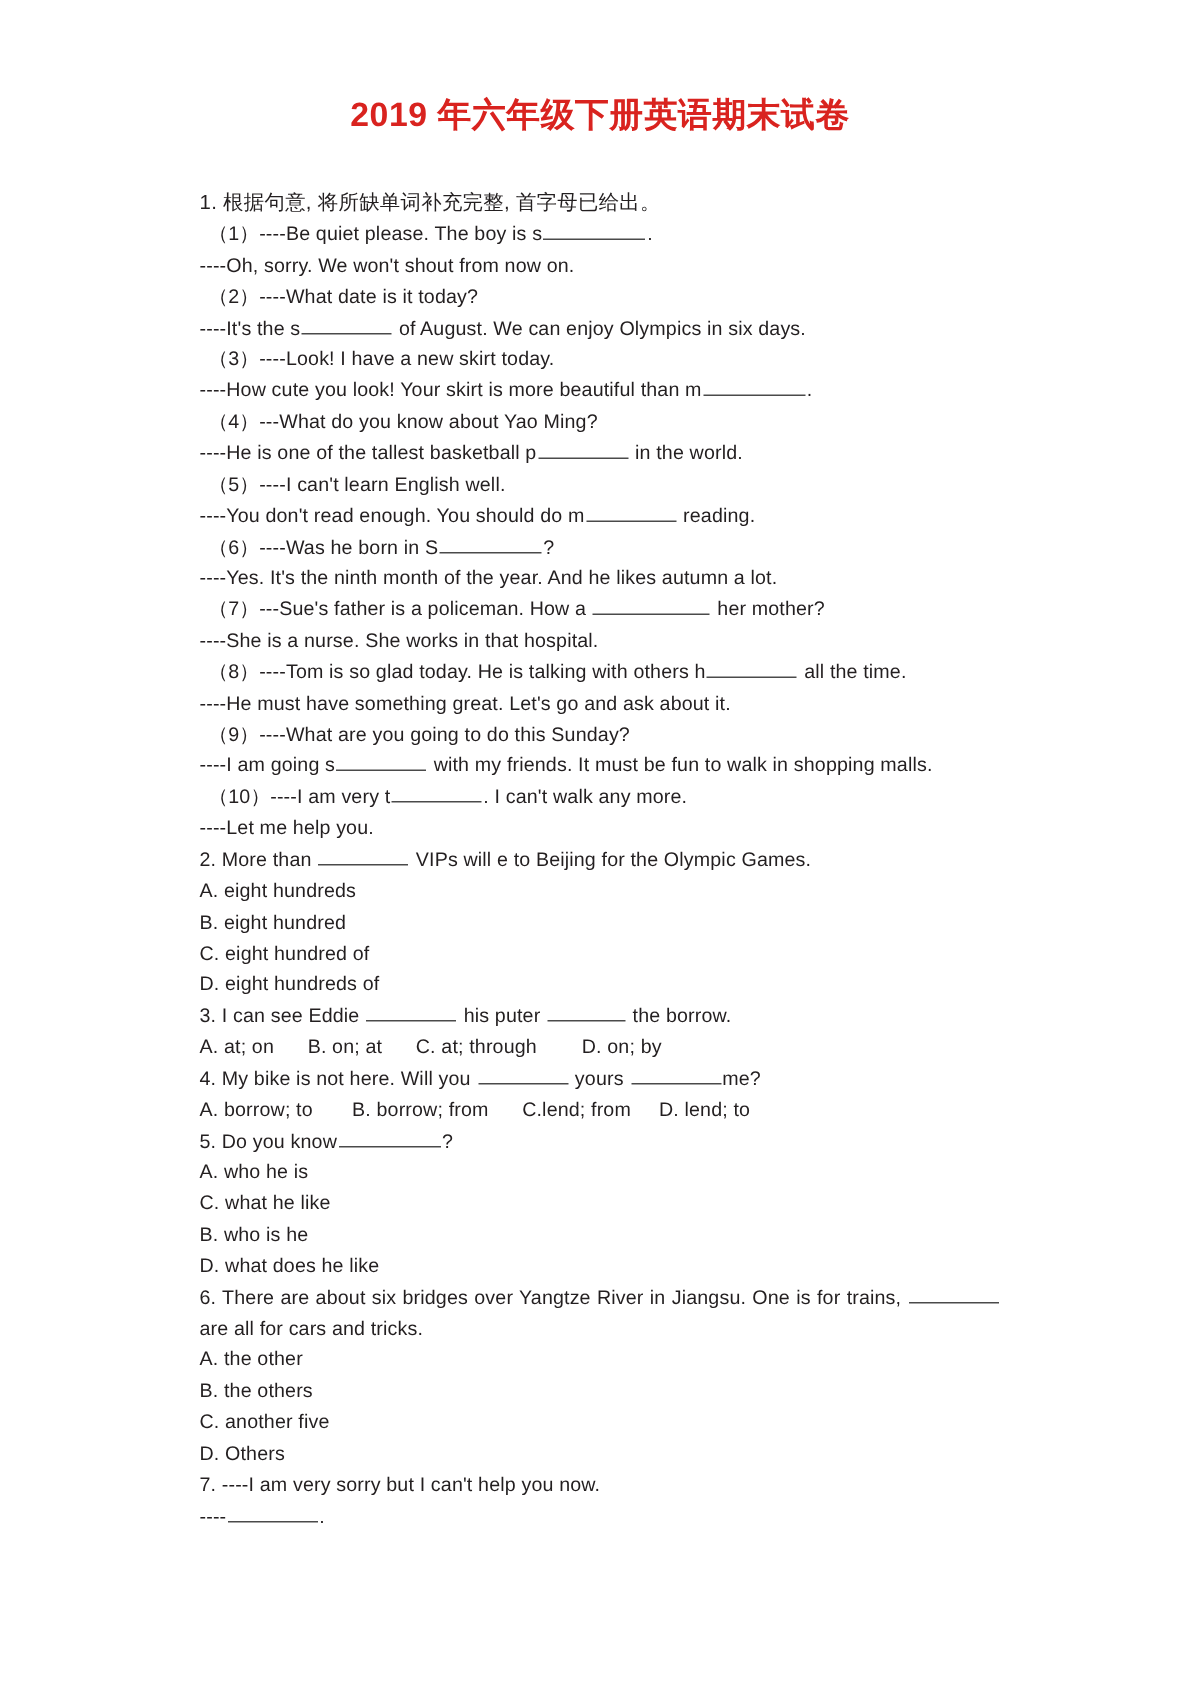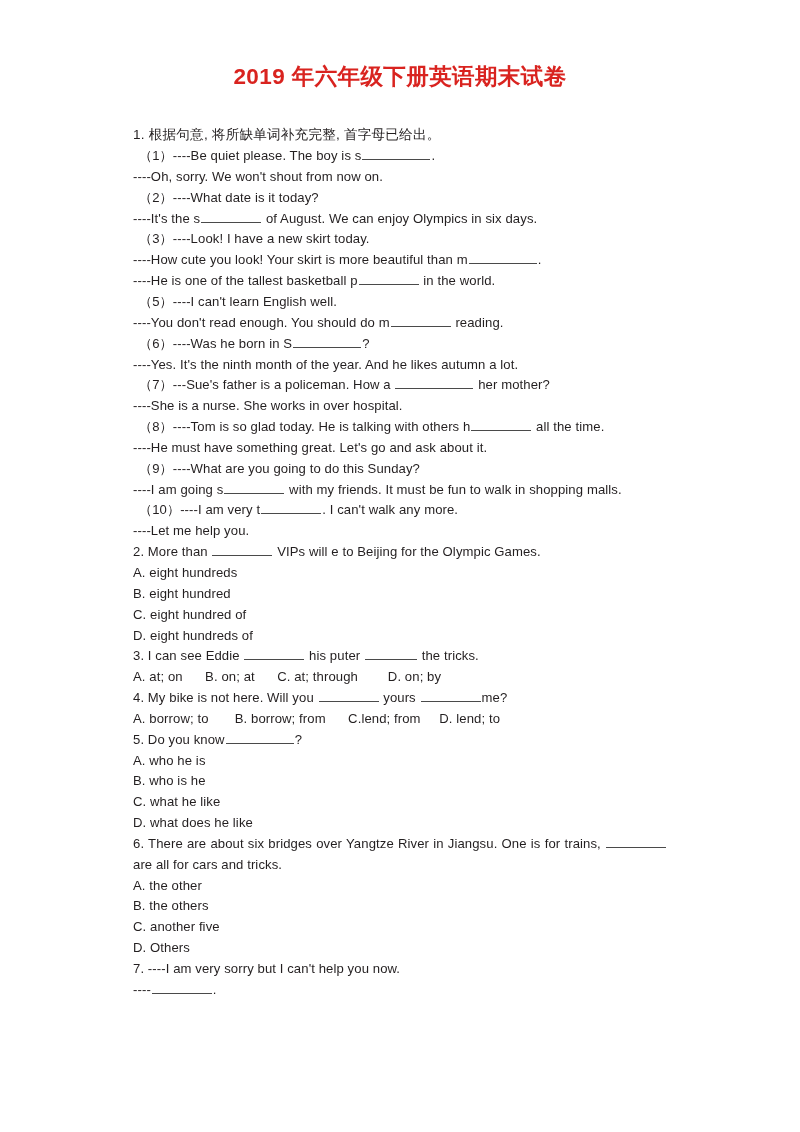--- a/index.html
+++ b/index.html
@@ -89,56 +89,57 @@
 
     <p class="line indent"><span>（1）----Be quiet please. The boy is s</span><span class="blank b-lg"></span><span>.</span></p>
     <p class="line">----Oh, sorry. We won't shout from now on.</p>
 
     <p class="line indent">（2）----What date is it today?</p>
     <p class="line"><span>----It's the s</span><span class="blank b-md"></span><span> of August. We can enjoy Olympics in six days.</span></p>
 
     <p class="line indent">（3）----Look! I have a new skirt today.</p>
     <p class="line"><span>----How cute you look! Your skirt is more beautiful than m</span><span class="blank b-lg"></span><span>.</span></p>
 
+    <p class="line indent">（4）---What do you know about Yao Ming?</p>
     <p class="line"><span>----He is one of the tallest basketball p</span><span class="blank b-md"></span><span> in the world.</span></p>
 
     <p class="line indent">（5）----I can't learn English well.</p>
     <p class="line"><span>----You don't read enough. You should do m</span><span class="blank b-md"></span><span> reading.</span></p>
 
     <p class="line indent"><span>（6）----Was he born in S</span><span class="blank b-lg"></span><span>?</span></p>
     <p class="line">----Yes. It's the ninth month of the year. And he likes autumn a lot.</p>
 
     <p class="line indent"><span>（7）---Sue's father is a policeman. How a </span><span class="blank b-xl"></span><span> her mother?</span></p>
-    <p class="line">----She is a nurse. She works in over hospital.</p>
+    <p class="line">----She is a nurse. She works in that hospital.</p>
 
     <p class="line justify indent"><span>（8）----Tom is so glad today. He is talking with others h</span><span class="blank b-md"></span><span> all the time.</span></p>
     <p class="line">----He must have something great. Let's go and ask about it.</p>
 
     <p class="line indent">（9）----What are you going to do this Sunday?</p>
     <p class="line justify"><span>----I am going s</span><span class="blank b-md"></span><span> with my friends. It must be fun to walk in shopping malls.</span></p>
 
     <p class="line indent"><span>（10）----I am very t</span><span class="blank b-md"></span><span>. I can't walk any more.</span></p>
     <p class="line">----Let me help you.</p>
 
     <p class="line"><span>2. More than </span><span class="blank b-md"></span><span> VIPs will e to Beijing for the Olympic Games.</span></p>
     <p class="line">A. eight hundreds</p>
     <p class="line">B. eight hundred</p>
     <p class="line">C. eight hundred of</p>
     <p class="line">D. eight hundreds of</p>
 
-    <p class="line"><span>3. I can see Eddie </span><span class="blank b-md"></span><span> his puter </span><span class="blank b-sm"></span><span> the tricks.</span></p>
+    <p class="line"><span>3. I can see Eddie </span><span class="blank b-md"></span><span> his puter </span><span class="blank b-sm"></span><span> the borrow.</span></p>
     <p class="line">A. at; on      B. on; at      C. at; through        D. on; by</p>
 
     <p class="line"><span>4. My bike is not here. Will you </span><span class="blank b-md"></span><span> yours </span><span class="blank b-md"></span><span>me?</span></p>
     <p class="line">A. borrow; to       B. borrow; from      C.lend; from     D. lend; to</p>
 
     <p class="line"><span>5. Do you know</span><span class="blank b-lg"></span><span>?</span></p>
     <p class="line">A. who he is</p>
+    <p class="line">C. what he like</p>
     <p class="line">B. who is he</p>
-    <p class="line">C. what he like</p>
     <p class="line">D. what does he like</p>
 
     <p class="line justify"><span>6. There are about six bridges over Yangtze River in Jiangsu. One is for trains, </span><span class="blank b-md"></span><span> are all for cars and tricks.</span></p>
     <p class="line">A. the other</p>
     <p class="line">B. the others</p>
     <p class="line">C. another five</p>
     <p class="line">D. Others</p>
 
     <p class="line">7. ----I am very sorry but I can't help you now.</p>
     <p class="line"><span>----</span><span class="blank b-md"></span><span>.</span></p>

